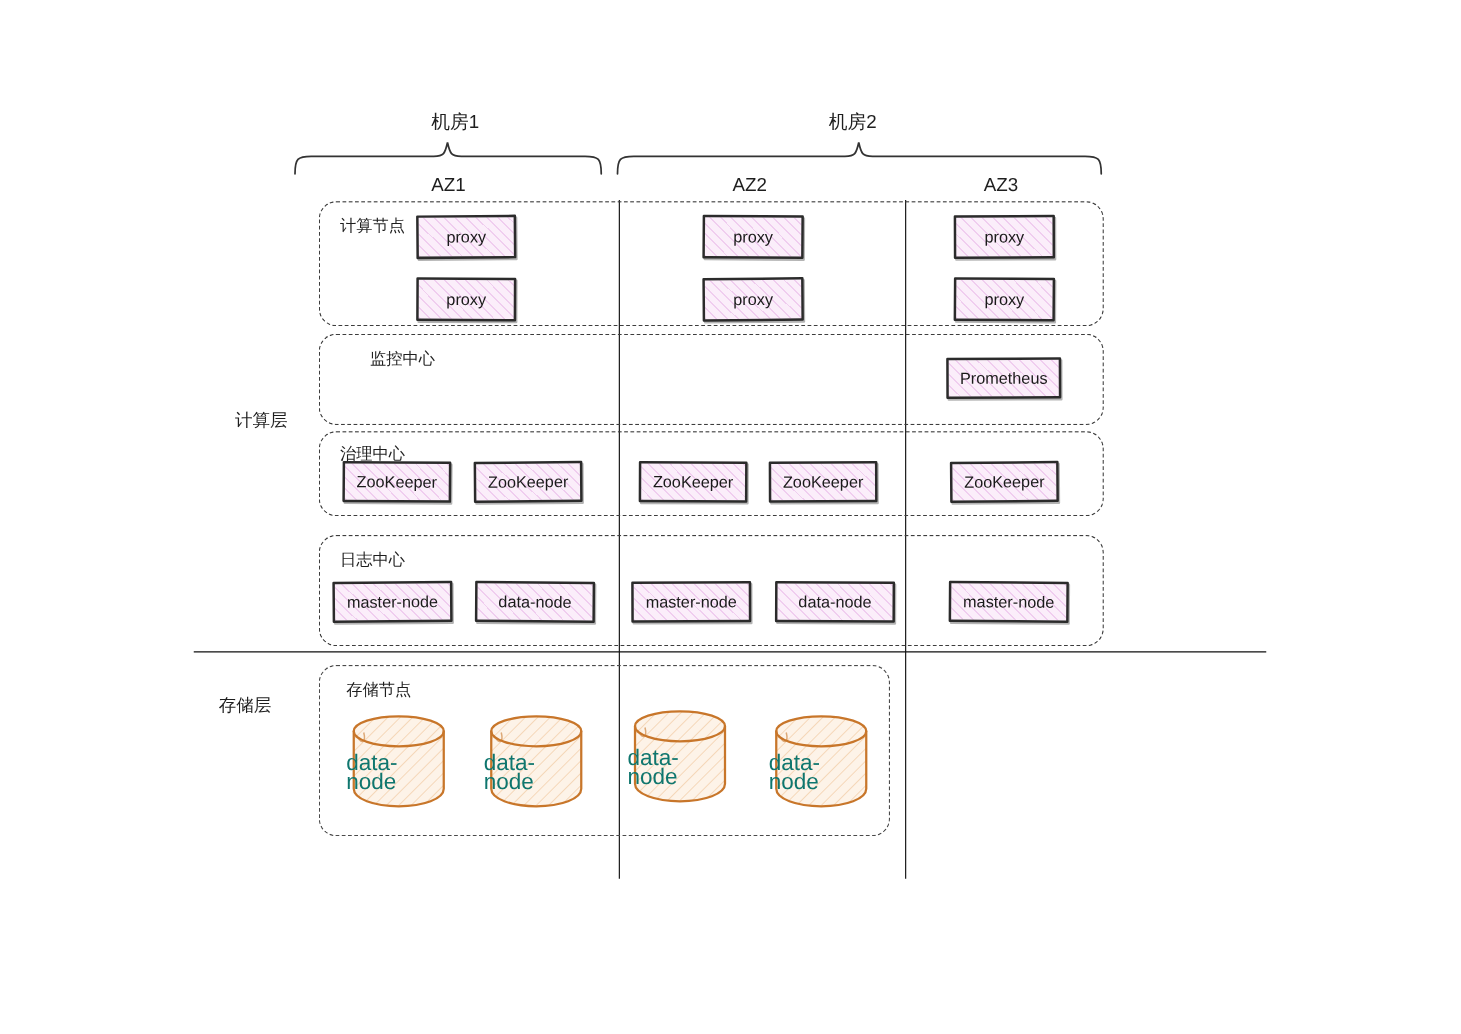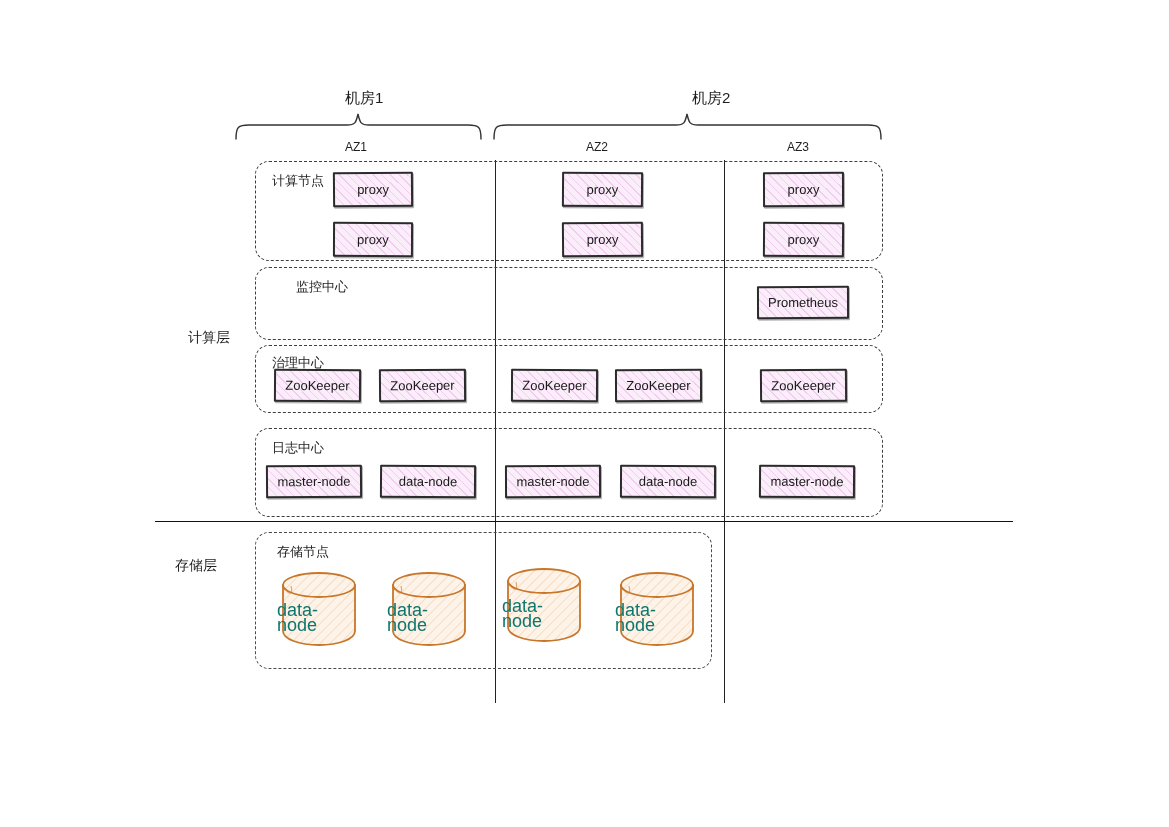--- a/index.html
+++ b/index.html
@@ -21,21 +21,21 @@
 
   
   .lbl {
     position: absolute;
     font-family: "Liberation Sans", sans-serif;
     color: #1e1e1e;
     white-space: nowrap;
     line-height: 1;
   }
   .lbl-room { font-size: 15px; }
-  .lbl-az   { font-size: 12px; }
+  .lbl-az   { font-size: 15px; }
   .lbl-layer{ font-size: 14px; font-family: Liberation Mono, monospace; }
   .lbl-group{ font-size: 13px; }
 
   
   .group-box {
     position: absolute;
     border: 1.6px dashed #3d3d3d;
     border-radius: 14px;
     box-sizing: border-box;
     background: transparent;
@@ -103,21 +103,21 @@
   
   .brace { position: absolute; }
   .brace svg { display: block; overflow: visible; }
 </style>
 </head>
 <body>
 
 <div id="canvas">
 
   <div class="lbl lbl-room" style="left:345px; top:90px;">机房1</div>
-  <div class="lbl lbl-room" style="left:692px; top:90px;">机房2</div>
+  <div class="lbl lbl-room" style="left:663px; top:90px;">机房2</div>
 
   <div class="brace" style="left:235px; top:113px;">
     <svg width="248" height="26" viewBox="0 0 248 26">
       <path d="M2,26 L2,131 M0,0" fill="none"></path>
       <path d="M1,26 C1,14 3,12 14,12 L112,12 C120,12 121,10 123,1 C125,10 126,12 134,12 L233,12 C244,12 246,14 246,26" fill="none" stroke="#333" stroke-width="1.4" stroke-linecap="round"></path>
     </svg>
   </div>
 
   <div class="brace" style="left:493px; top:113px;">
     <svg width="390" height="26" viewBox="0 0 390 26">

